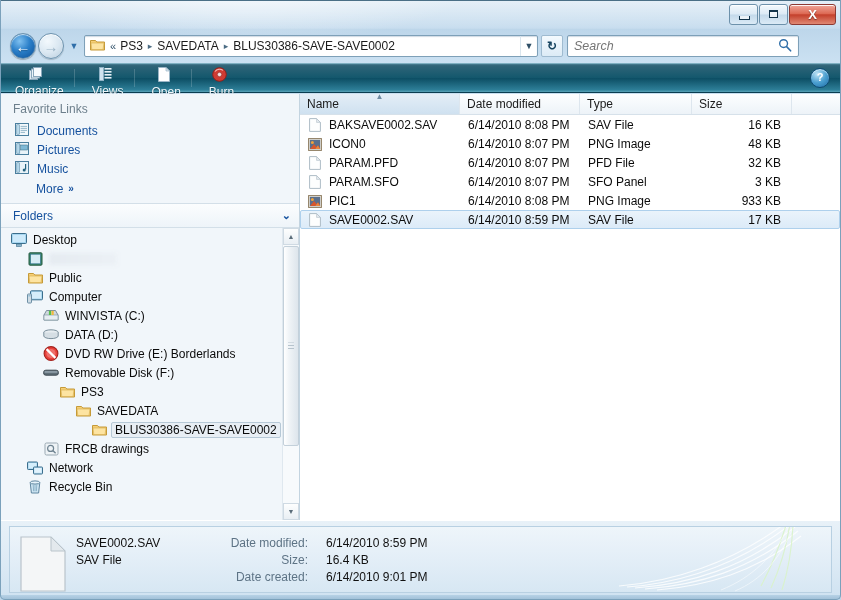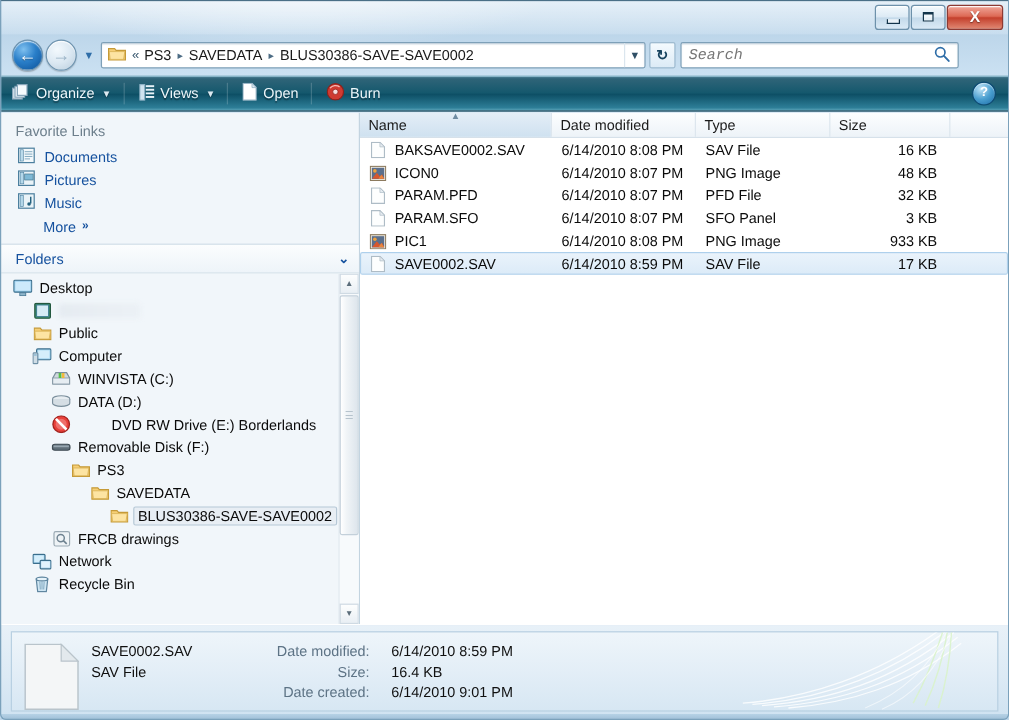--- a/index.html
+++ b/index.html
@@ -259,21 +259,21 @@
     display: flex;
     align-items: center;
     box-sizing: border-box;
     box-shadow: inset 0 1px 1px rgba(120,150,175,0.35);
   }
   #search-input {
     flex: 1 1 auto;
     border: none;
     outline: none;
     background: transparent;
-    font-family: Liberation Mono, monospace;
+    font-family: Liberation Sans, sans-serif;
     font-style: italic;
     font-size: 12.5px;
     color: #8a8a8a;
     padding: 0 4px 0 6px;
     min-width: 0;
   }
   #search-icon {
     flex: 0 0 auto;
     margin-right: 6px;
   }
@@ -297,20 +297,21 @@
     align-items: center;
     height: 22px;
     padding: 0 7px;
     margin-left: 2px;
     color: #eef7fb;
     font-size: 12px;
     white-space: nowrap;
     cursor: default;
     border-radius: 2px;
     text-shadow: 0 1px 1px rgba(0,0,0,0.4);
+    flex-direction: column;
   }
   .tbbtn .tb-label { margin-left: 5px; }
   .tb-caret {
     margin-left: 6px;
     font-size: 8px;
     color: #dbeaf2;
   }
   .tb-sep {
     width: 1px;
     height: 18px;
@@ -892,21 +893,21 @@
             </div>
             <div class="tree-row" style="padding-left: 42px;">
               <span style="display: inline-flex; align-items: center; width: 16px; justify-content: center;">
                 <svg width="16" height="11" viewBox="0 0 16 11">
                   <ellipse cx="8" cy="3.4" rx="7.2" ry="2.6" fill="#e7edf1" stroke="#7b8f9c"></ellipse>
                   <path d="M0.8 3.4 L0.8 7 A7.2 2.6 0 0 0 15.2 7 L15.2 3.4" fill="#d5dee4" stroke="#7b8f9c"></path>
                 </svg>
               </span>
               <span class="tree-label">DATA (D:)</span>
             </div>
-            <div class="tree-row" style="padding-left: 42px; gap: 28px;">
+            <div class="tree-row" style="padding-left: 42px;">
               <span style="display: inline-flex; align-items: center; width: 16px; justify-content: center;">
                 <svg width="16" height="15" viewBox="0 0 16 15">
                   <circle cx="8" cy="7.5" r="6.9" fill="#e8403a" stroke="#a3231e" stroke-width="1.1"></circle>
                   <circle cx="8" cy="7.5" r="4.6" fill="#fefefe" opacity="0.25"></circle>
                   <path d="M3.6 3.1 L12.4 11.9" stroke="#ffffff" stroke-width="2.2"></path>
                 </svg>
               </span>
               <span class="tree-label">DVD RW Drive (E:) Borderlands</span>
             </div>
             <div class="tree-row" style="padding-left: 42px;">

